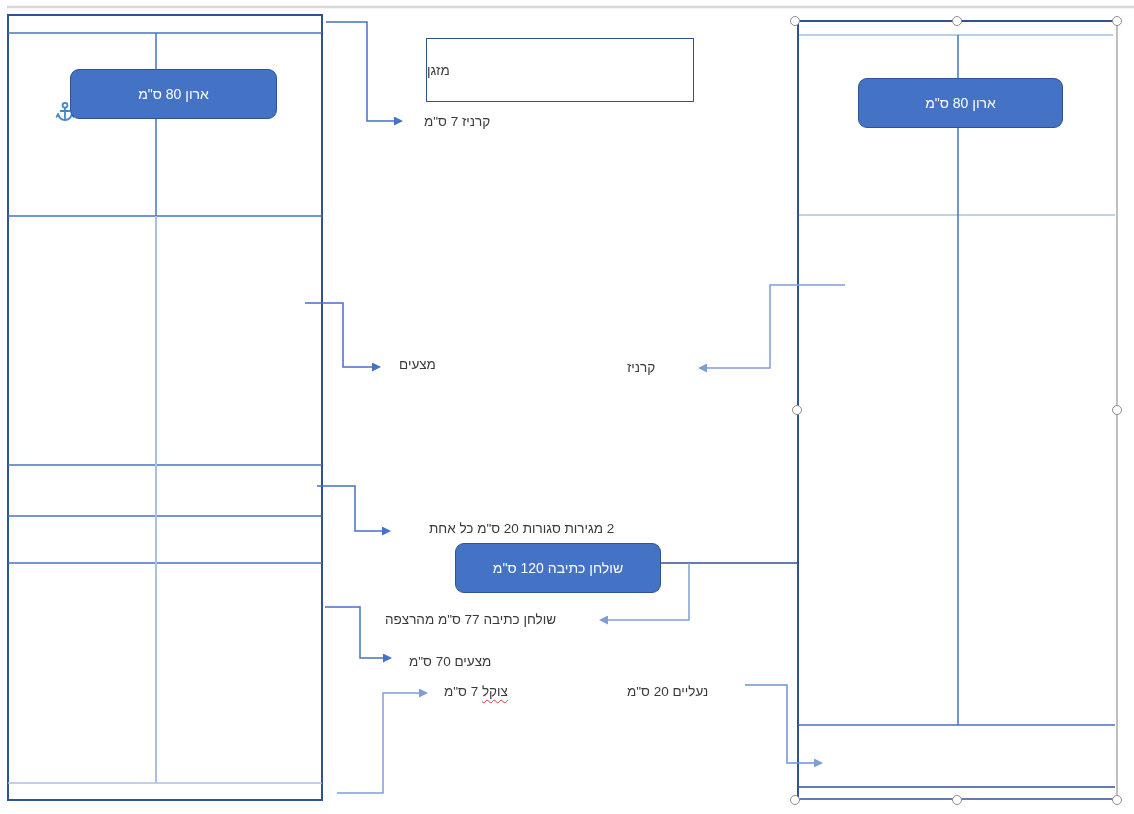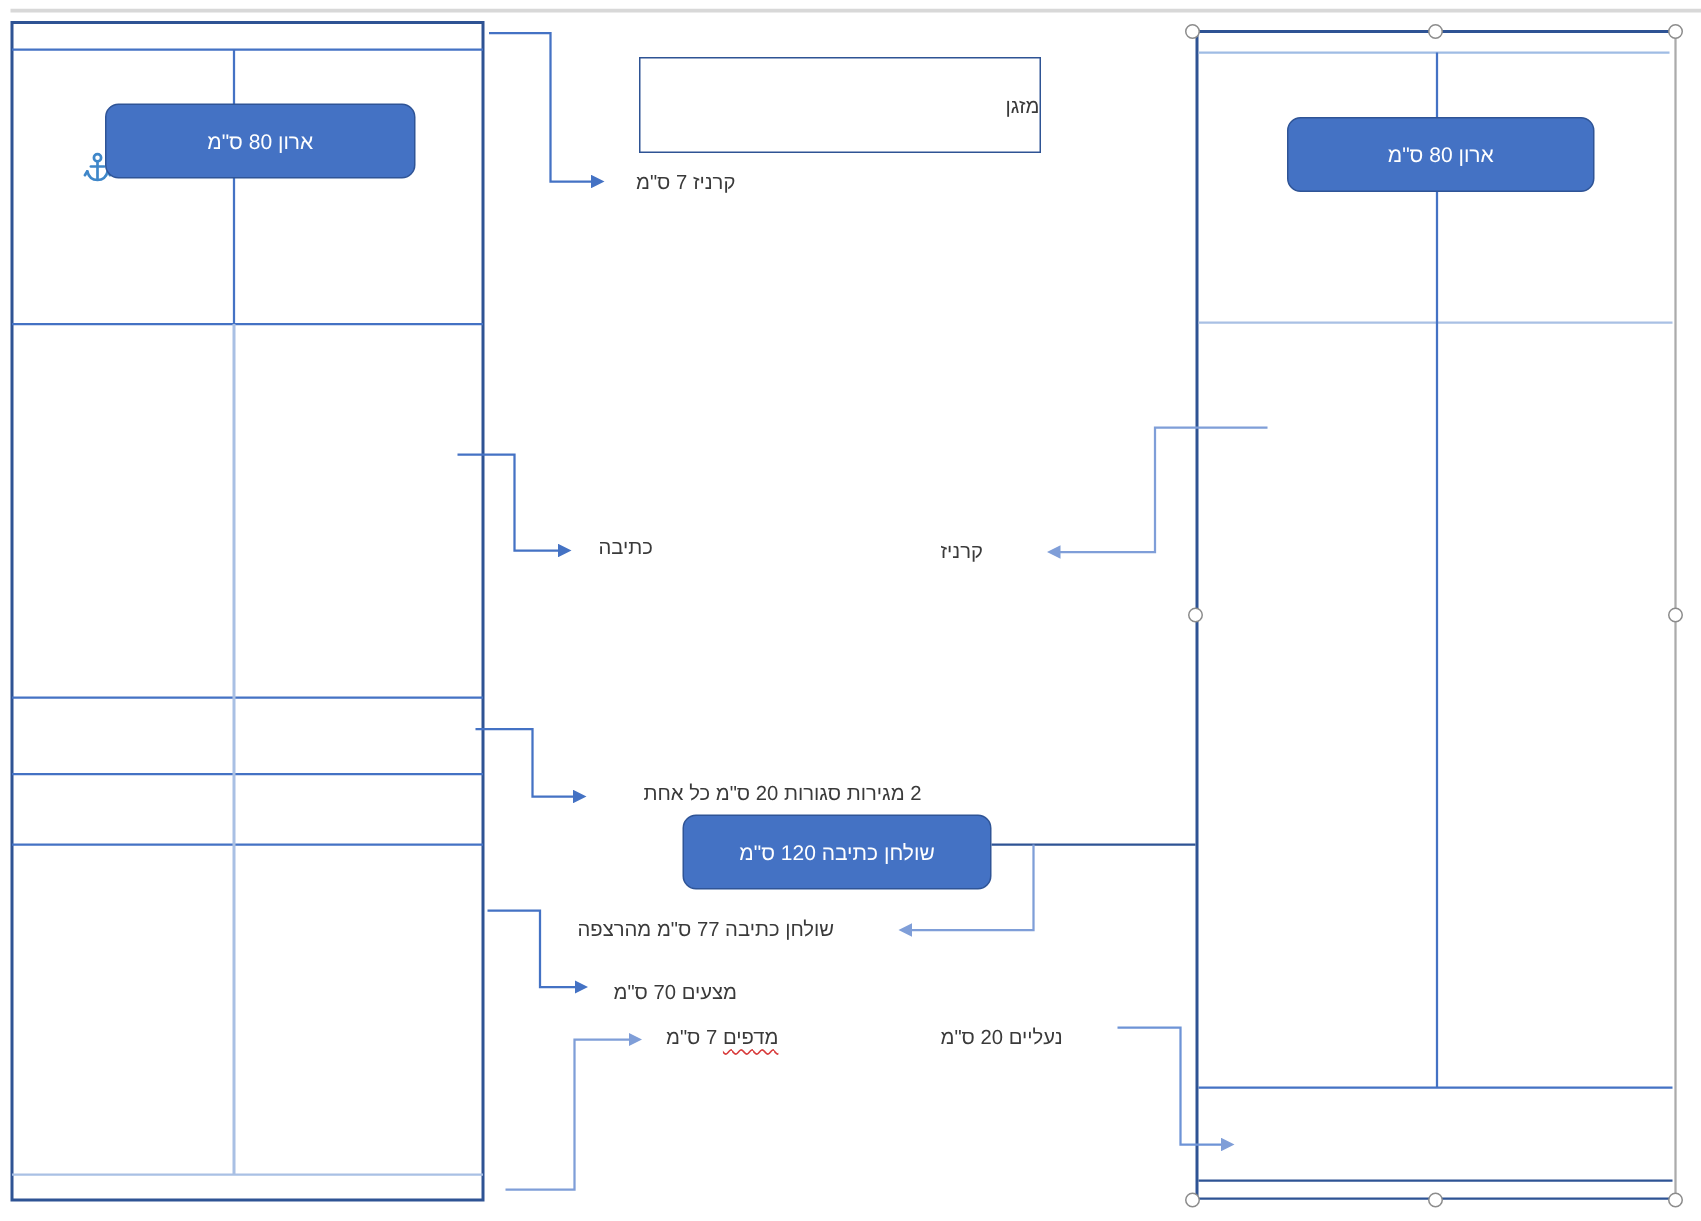--- a/index.html
+++ b/index.html
@@ -13,21 +13,21 @@
     font-size:13.5px;color:#3A3A3A;line-height:17px;
   }
   .spell-err{text-decoration:underline wavy #D83B3B 1px;text-underline-offset:3px;}
   .bluebox{
     position:absolute;display:flex;align-items:center;justify-content:center;
     background:#4472C4;border:1.2px solid #2F5496;border-radius:9px;
     color:#ffffff;font-size:14px;direction:rtl;white-space:nowrap;
     box-sizing:border-box;
   }
   .acbox{
-    position:absolute;display:flex;align-items:center;justify-content:flex-start;
+    position:absolute;display:flex;align-items:center;justify-content:flex-end;
     background:#ffffff;border:1.5px solid #2E5394;
     color:#3A3A3A;font-size:13.5px;direction:rtl;box-sizing:border-box;
   }
   .handle{
     position:absolute;width:10px;height:10px;border-radius:50%;
     background:#ffffff;border:1.5px solid #8C8C8C;box-sizing:border-box;
   }
   .anchor{position:absolute;left:55px;top:101px;width:20px;height:22px;}
 </style>
 </head>
@@ -104,26 +104,26 @@
 
   <div class="acbox" style="left:426px;top:38px;width:268px;height:64px;">
     <span>מזגן</span>
   </div>
 
   <div class="bluebox" style="left:455px;top:543px;width:206px;height:50px;">
     <span>שולחן כתיבה 120 ס"מ</span>
   </div>
 
   <div class="label" style="left:424px;top:113px;">קרניז 7 ס"מ</div>
-  <div class="label" style="left:399px;top:356px;">כתיבה</div>
+  <div class="label" style="left:399px;top:356px;">מצעים</div>
   <div class="label" style="left:627px;top:359px;">קרניז</div>
   <div class="label" style="left:429px;top:520px;">2 מגירות סגורות 20 ס"מ כל אחת</div>
   <div class="label" style="left:385px;top:611px;">שולחן כתיבה 77 ס"מ מהרצפה</div>
   <div class="label" style="left:409px;top:653px;">מצעים 70 ס"מ</div>
-  <div class="label" style="left:444px;top:683px;"><span class="spell-err">מדפים</span><span> 7 ס"מ</span></div>
+  <div class="label" style="left:444px;top:683px;"><span class="spell-err">צוקל</span><span> 7 ס"מ</span></div>
   <div class="label" style="left:627px;top:683px;">נעליים 20 ס"מ</div>
 
   <div class="handle" style="left:790px;top:16px;"></div>
   <div class="handle" style="left:952px;top:16px;"></div>
   <div class="handle" style="left:1112px;top:16px;"></div>
   <div class="handle" style="left:792px;top:405px;"></div>
   <div class="handle" style="left:1112px;top:405px;"></div>
   <div class="handle" style="left:790px;top:795px;"></div>
   <div class="handle" style="left:952px;top:795px;"></div>
   <div class="handle" style="left:1112px;top:795px;"></div>

